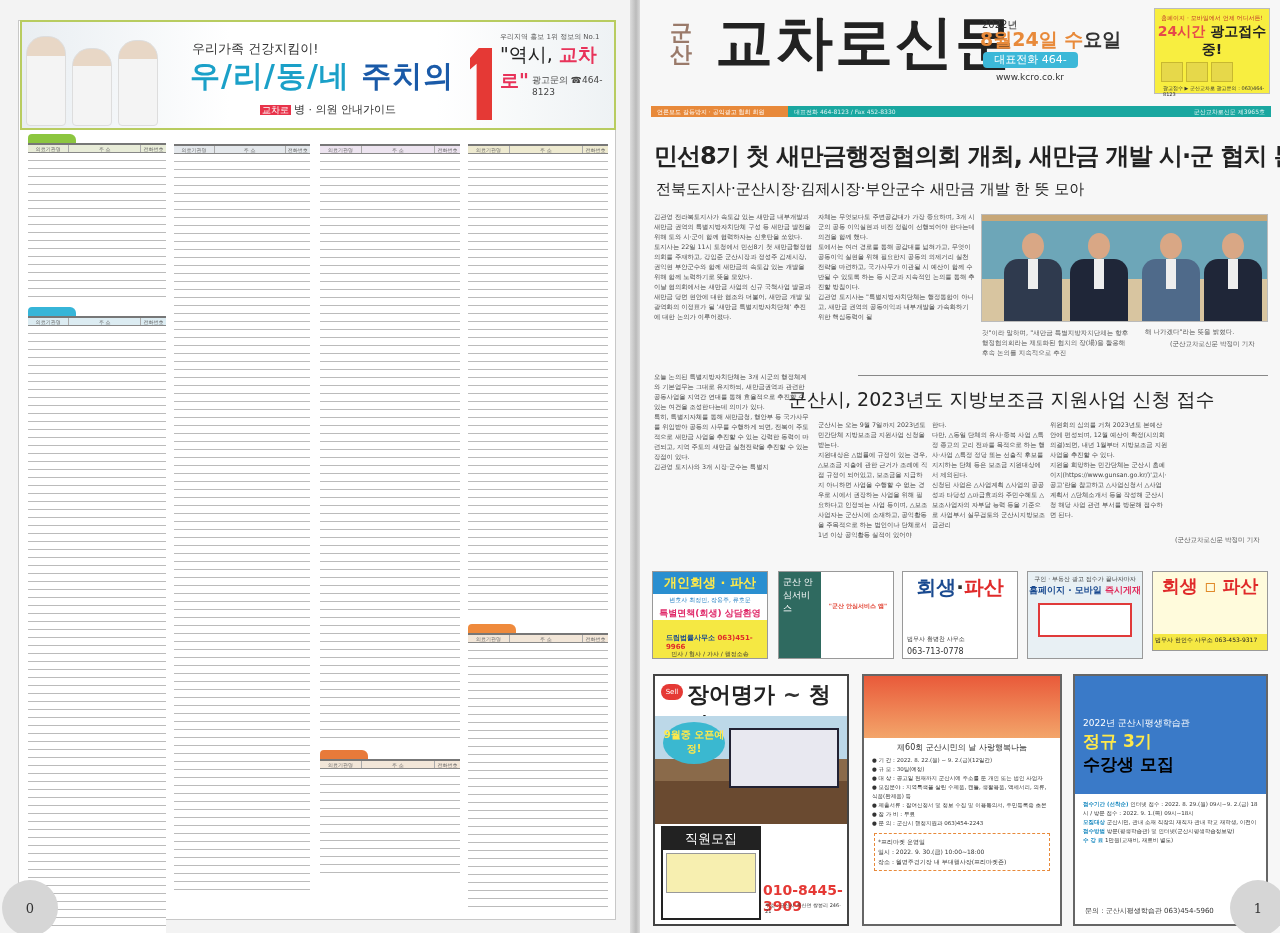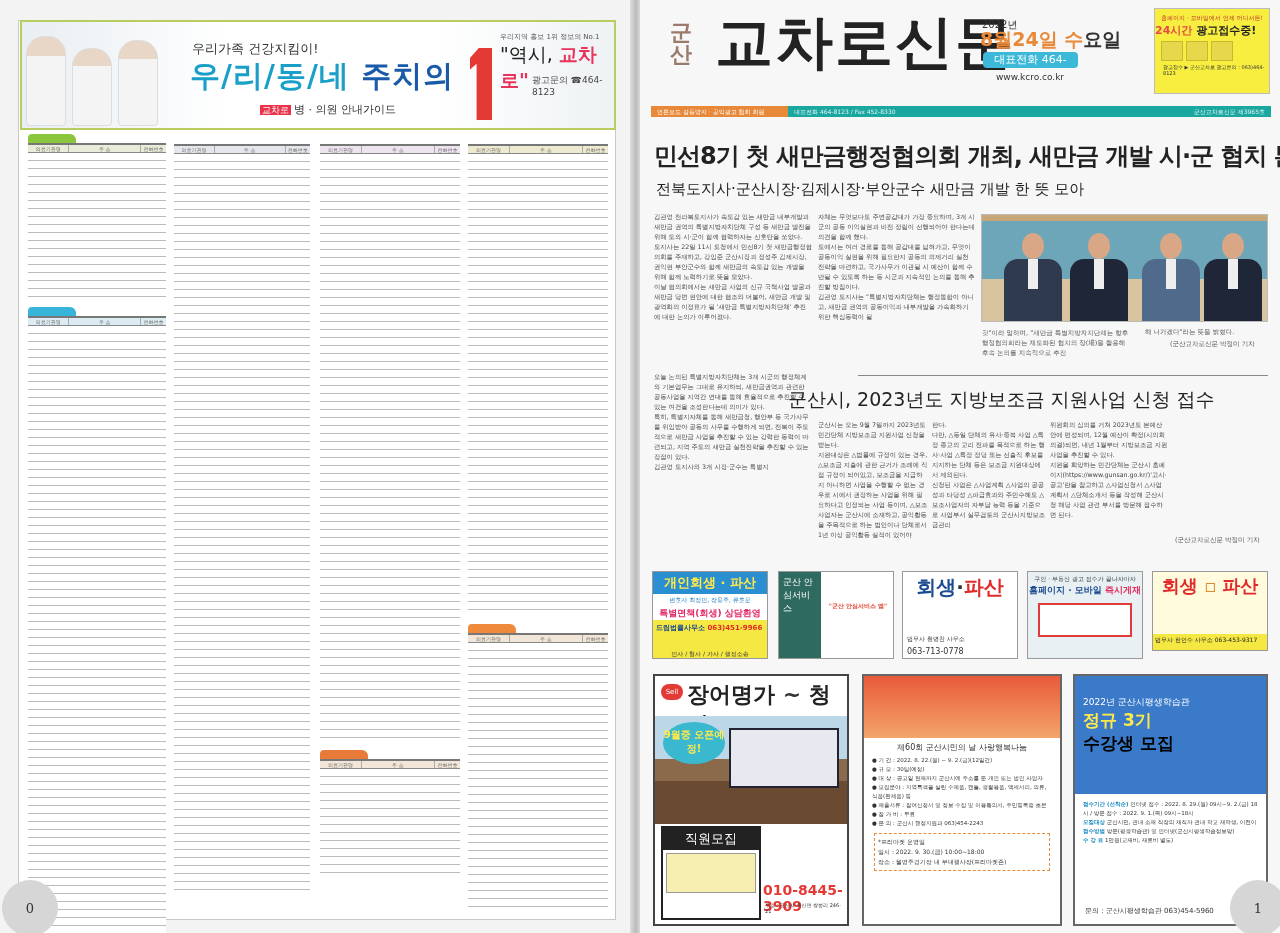--- a/index.html
+++ b/index.html
@@ -35,21 +35,21 @@
 
 .mast-gun{position:absolute;left:30px;top:22px;font-size:22px;font-weight:bold;color:#9a7a6a;line-height:22px;width:22px}
 .mast-title{position:absolute;left:75px;top:4px;font-size:58px;font-weight:bold;color:#222;letter-spacing:2px}
 .mast-year{position:absolute;left:342px;top:18px;font-size:10px;color:#333}
 .mast-date{position:absolute;left:340px;top:27px;font-size:19px;font-weight:bold;color:#333}
 .mast-date .o{color:#e88a3a}
 .mast-tel{position:absolute;left:343px;top:52px;width:95px;height:16px;background:#3cb8d8;border-radius:4px;color:#fff;font-size:11px;text-align:center;line-height:16px}
 .mast-url{position:absolute;left:356px;top:72px;font-size:9px;color:#333}
 .ad24{position:absolute;left:514px;top:8px;width:116px;height:86px;background:#f8ee40;border:1px solid #bbb}
 .ad24 .t1{font-size:6px;color:#c0392b;text-align:center;margin-top:5px}
-.ad24 .t2{font-size:11px;font-weight:bold;color:#222;text-align:left}
+.ad24 .t2{font-size:14px;font-weight:bold;color:#222;text-align:center}
 .ad24 .t2 span{color:#e64a4a}
 .ad24 .grid{display:flex;gap:3px;padding:3px 6px}
 .ad24 .grid div{width:22px;height:20px;background:#e6d84a;border:1px solid #c8b830}
 .ad24 .t3{font-size:5px;color:#333;padding-left:8px}
 .strip{position:absolute;left:11px;top:106px;width:620px;height:11px;background:#1aa7a0;font-size:6px;color:#e0f4f3;line-height:11px}
 .strip .org{position:absolute;left:0;width:137px;height:11px;background:#e8893a;color:#fff;padding-left:6px}
 .strip .tel{position:absolute;left:143px}
 .strip .iss{position:absolute;right:6px}
 .hl1{position:absolute;left:14px;top:140px;font-size:24px;font-weight:bold;color:#222;letter-spacing:-1px;white-space:nowrap}
 .sub1{position:absolute;left:16px;top:180px;font-size:15px;color:#222;white-space:nowrap}
@@ -241,21 +241,21 @@
   <div class="txtcol" style="left:410px;top:420px;width:118px;height:126px;font-size:6.3px;line-height:10px;color:#444;overflow:hidden">
     <p>위원회의 심의를 거쳐 2023년도 본예산안에 편성되며, 12월 예산이 확정(시의회 의결)되면, 내년 1월부터 지방보조금 지원사업을 추진할 수 있다.</p>
       <p>지원을 희망하는 민간단체는 군산시 홈페이지(https://www.gunsan.go.kr/)'고시·공고'란을 참고하고 △사업신청서 △사업계획서 △단체소개서 등을 작성해 군산시청 해당 사업 관련 부서를 방문해 접수하면 된다.</p>
   </div>
   <div class="caption" style="left:535px;top:536px">(군산교차로신문 박정미 기자</div>
 
   <div class="ad" style="left:12px;top:571px;width:116px;height:88px;background:#fff">
     <div class="bt" style="background:#2a8fd0;color:#ffe94a;font-size:13px;height:22px;line-height:22px">개인회생 · 파산</div>
     <div class="sm" style="background:#fff;color:#1a7ac0;padding:2px">변호사 최정민, 장웅주, 류호문</div>
     <div class="bt" style="color:#e02a6a;font-size:9px;background:#fff8">특별면책(회생) 상담환영</div>
-    <div style="background:#f5e843;height:30px;padding:3px;font-size:7px;font-weight:bold;color:#1a4a90"><span>드림법률사무소</span> <span style="color:#e02a2a">063)451-9966</span></div>
+    <div style="background:#f5e843;height:30px;padding:13px;font-size:7px;font-weight:bold;color:#1a4a90"><span>드림법률사무소</span> <span style="color:#e02a2a">063)451-9966</span></div>
     <div class="sm" style="background:#f5e843;color:#333">민사 / 형사 / 가사 / 행정소송</div>
   </div>
   <div class="ad" style="left:138px;top:571px;width:116px;height:88px;background:#fff">
     <div style="position:absolute;left:0;top:0;width:42px;height:88px;background:#2f6a60;color:#fff;font-size:9px;padding:4px">군산 안심서비스</div>
     <div class="sm" style="position:absolute;left:46px;top:30px;width:66px;color:#e03a2a;font-weight:bold">"군산 안심서비스 앱"</div>
   </div>
   <div class="ad" style="left:262px;top:571px;width:116px;height:88px;background:#fff">
     <div class="bt" style="font-size:20px;margin-top:2px"><span style="color:#1a4a90">회생</span><span style="color:#333">·</span><span style="color:#e02a2a">파산</span></div>
     <div class="sm" style="position:absolute;bottom:14px;left:4px;color:#333">법무사 황병찬 사무소</div>
     <div class="sm" style="position:absolute;bottom:2px;left:4px;color:#333;font-size:8px">063-713-0778</div>
@@ -296,21 +296,21 @@
         <div>● 문    의 : 군산시 행정지원과 063)454-2243</div>
     </div>
     <div style="margin:2px 10px;border:1px dashed #e88a3a;padding:3px;font-size:6px;color:#333;line-height:10px">
       <div>*프리마켓 운영일</div>
         <div>일시 : 2022. 9. 30.(금) 10:00~18:00</div>
         <div>장소 : 월명주경기장 내 부대행사장(프리마켓존)</div>
     </div>
   </div>
   <div class="ad" style="left:433px;top:674px;width:195px;height:252px;background:#fff;border:2px solid #666">
     <div style="height:118px;background:#3a7ac8;padding:8px">
-      <div style="color:#fff;font-size:9px;margin-top:12px">2022년 군산시평생학습관</div>
+      <div style="color:#fff;font-size:9px;margin-top:33px">2022년 군산시평생학습관</div>
       <div style="color:#ffe94a;font-size:17px;font-weight:bold">정규 3기</div>
       <div style="color:#000000;font-size:17px;font-weight:bold">수강생 모집</div>
     </div>
     <div style="padding:6px 8px;font-size:5.5px;color:#333;line-height:9px">
       <div><b style="color:#1a8ac0">접수기간 (선착순)</b> <span>인터넷 접수 : 2022. 8. 29.(월) 09시~9. 2.(금) 18시 / 방문 접수 : 2022. 9. 1.(목) 09시~18시</span></div>
       <div><b style="color:#1a8ac0">모집대상</b> <span>군산시민, 관내 소재 직장의 재직자 관내 학교 재학생, 이전이</span></div>
       <div><b style="color:#1a8ac0">접수방법</b> <span>방문(평생학습관) 및 인터넷(군산시평생학습정보망)</span></div>
       <div><b style="color:#1a8ac0">수 강 료</b> <span>1만원(교재비, 재료비 별도)</span></div>
     </div>
     <div style="position:absolute;bottom:8px;left:10px;font-size:7px;color:#333">문의 : 군산시평생학습관 063)454-5960</div>

